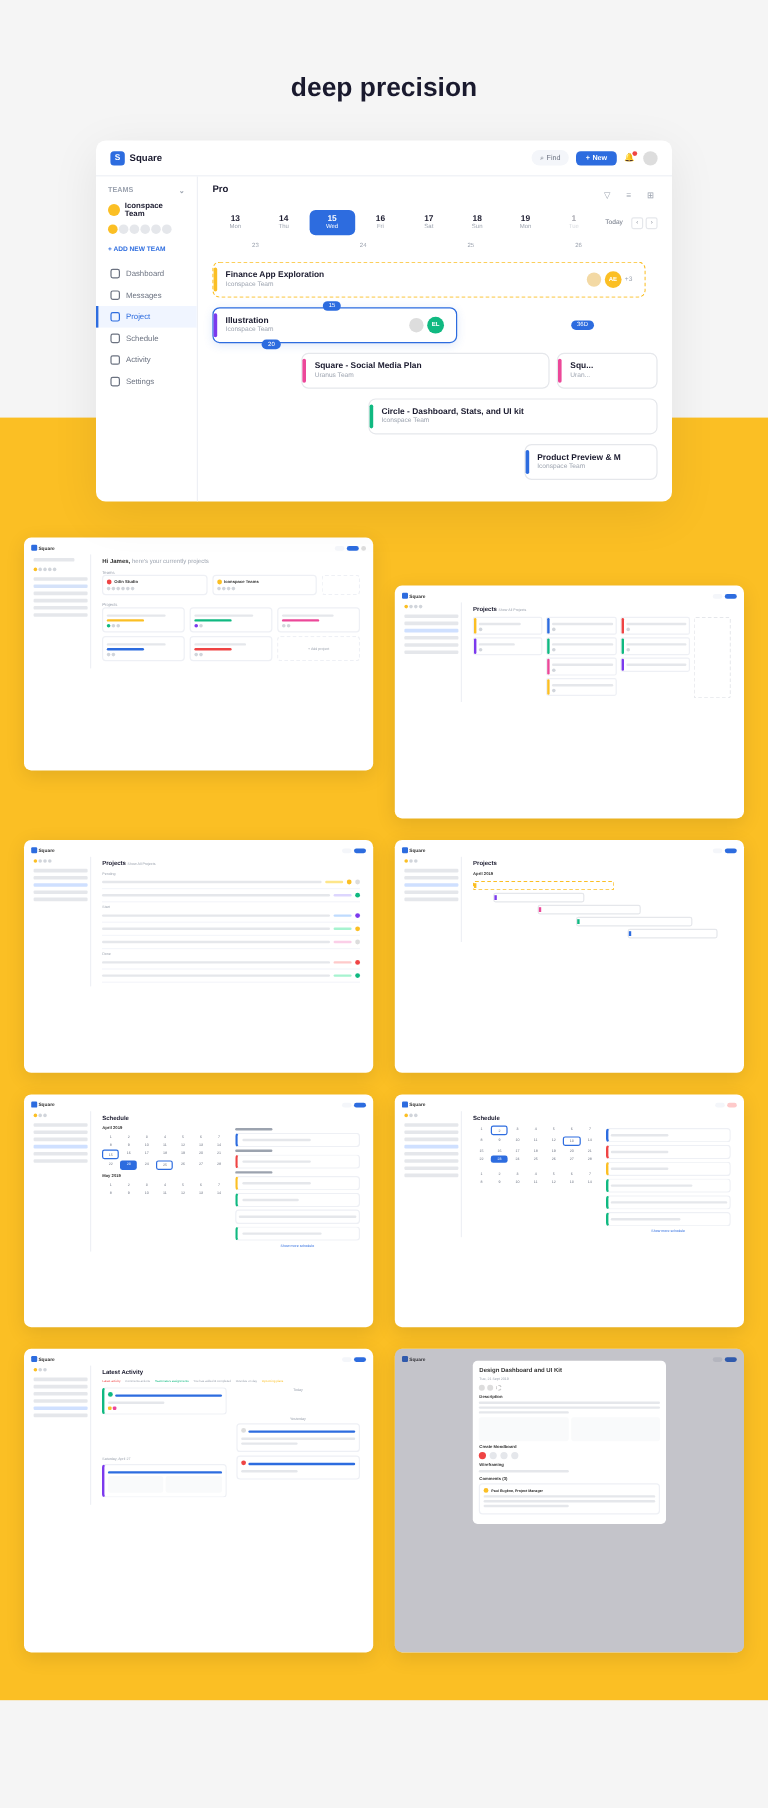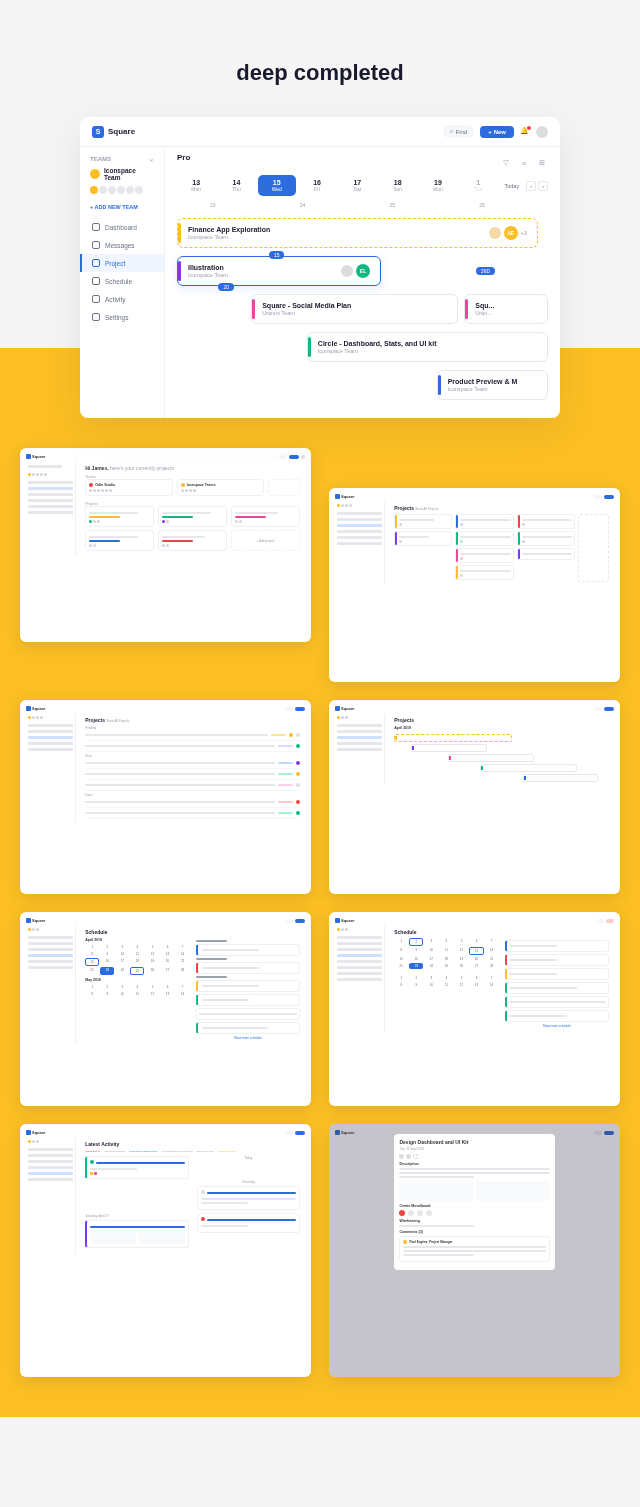--- a/index.html
+++ b/index.html
@@ -91,21 +91,21 @@
 .modal-panel { background: #fff; width: 55%; border-radius: 4px; padding: 5px; font-size: 3px; }
 </style>
 </head>
 <body>
 
 <div class="hero-wrap">
 <div class="yellow-bg-shape"></div>
 <div class="hero">
   <h1 class="hero-title">
     <br>
-    <span>deep completed</span>
+    <span>deep precision</span>
   </h1>
 
   <div class="main-app">
     <div class="app-header">
       <div class="logo-group">
         <div class="logo-icon">S</div>
         <span>Square</span>
       </div>
       <div class="header-right">
         <div class="find-chip">

